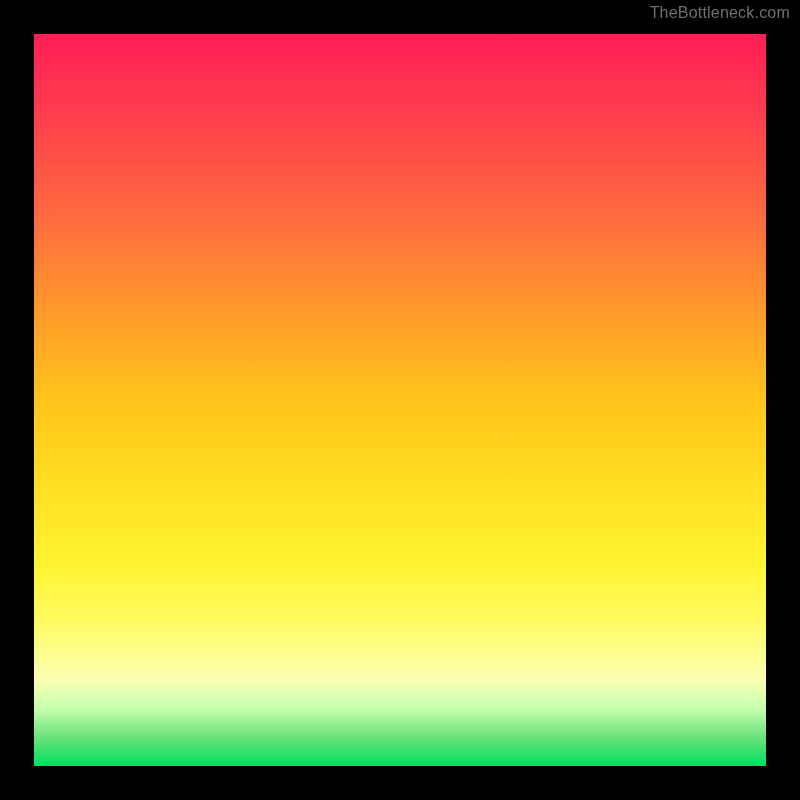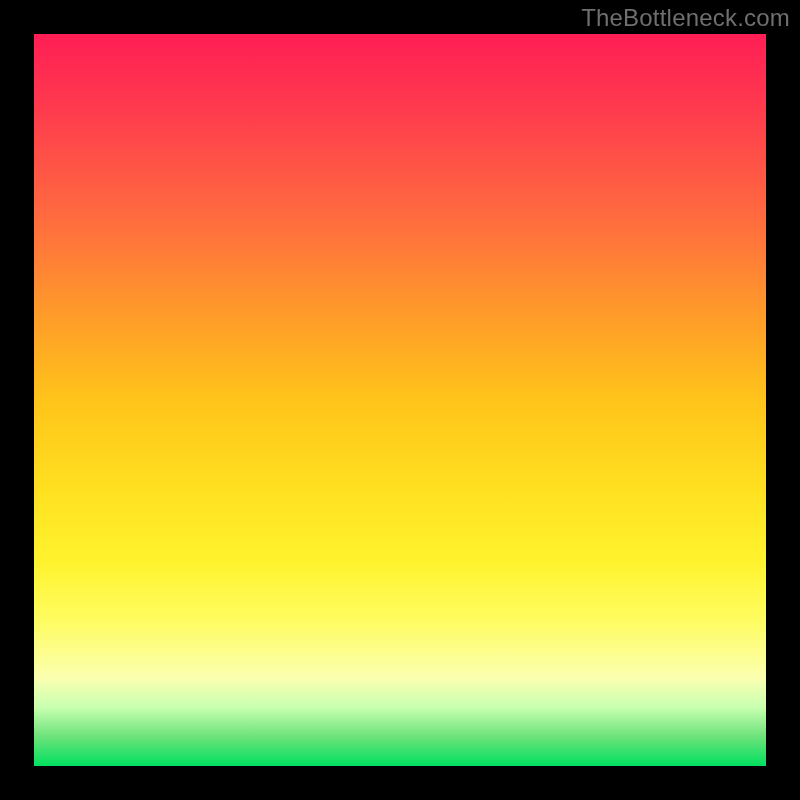--- a/index.html
+++ b/index.html
@@ -43,21 +43,21 @@
       #c8ffb0 92%,
       #6de27a 96%,
       #00e060 100%
     );
   }
   .watermark {
     position: absolute;
     top: 4px;
     right: 10px;
     color: #6f6f6f;
-    font-size: 24px;
+    font-size: 16px;
     letter-spacing: 0.2px;
     user-select: none;
   }
 </style>
 </head>
 <body>
 
 <div class="frame">
   <div class="watermark">TheBottleneck.com</div>
   <div class="plot-area">

